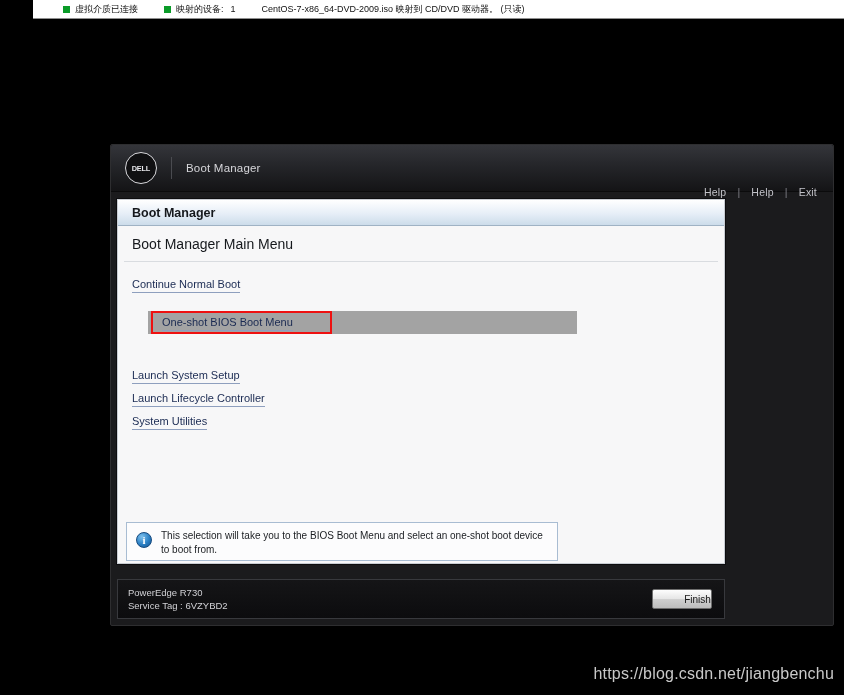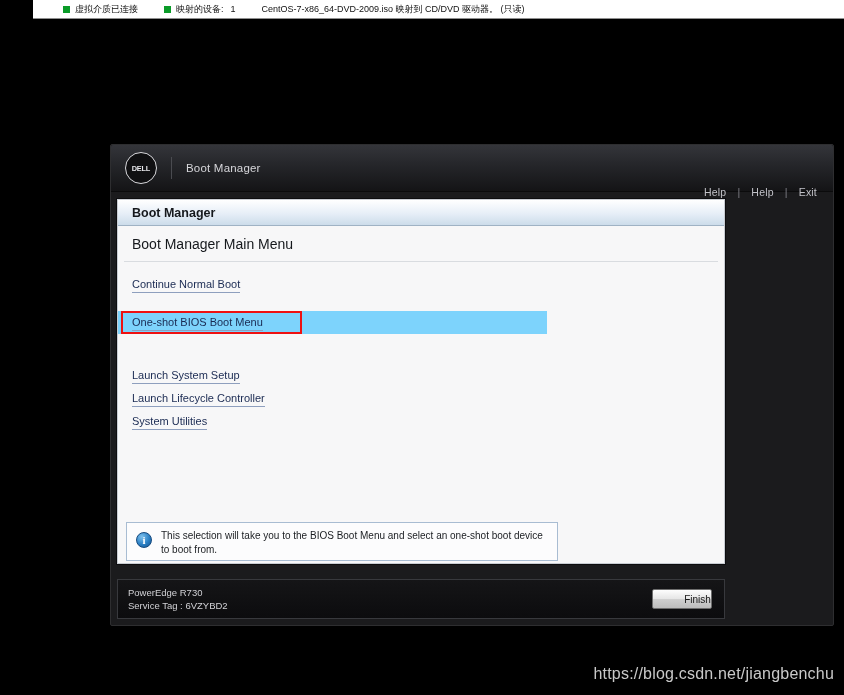--- a/index.html
+++ b/index.html
@@ -165,21 +165,21 @@
   .menu-area {
     position: relative;
     padding-top: 11px;
   }
   .menu-row {
     position: relative;
     height: 23px;
     display: flex;
     align-items: center;
   }
-  .menu-row.highlight { background: #7dd3fc; }
+  .menu-row.highlight { background: #a3a3a3; margin-left: 30px; }
   .menu-row.hl-width { width: 429px; }
   .menu-link {
     margin-left: 14px;
     font-size: 11px;
     color: #1a2a52;
     border-bottom: 1px solid #8e9fbe;
     line-height: 14px;
     padding-bottom: 1px;
     cursor: default;
     display: inline-block;

